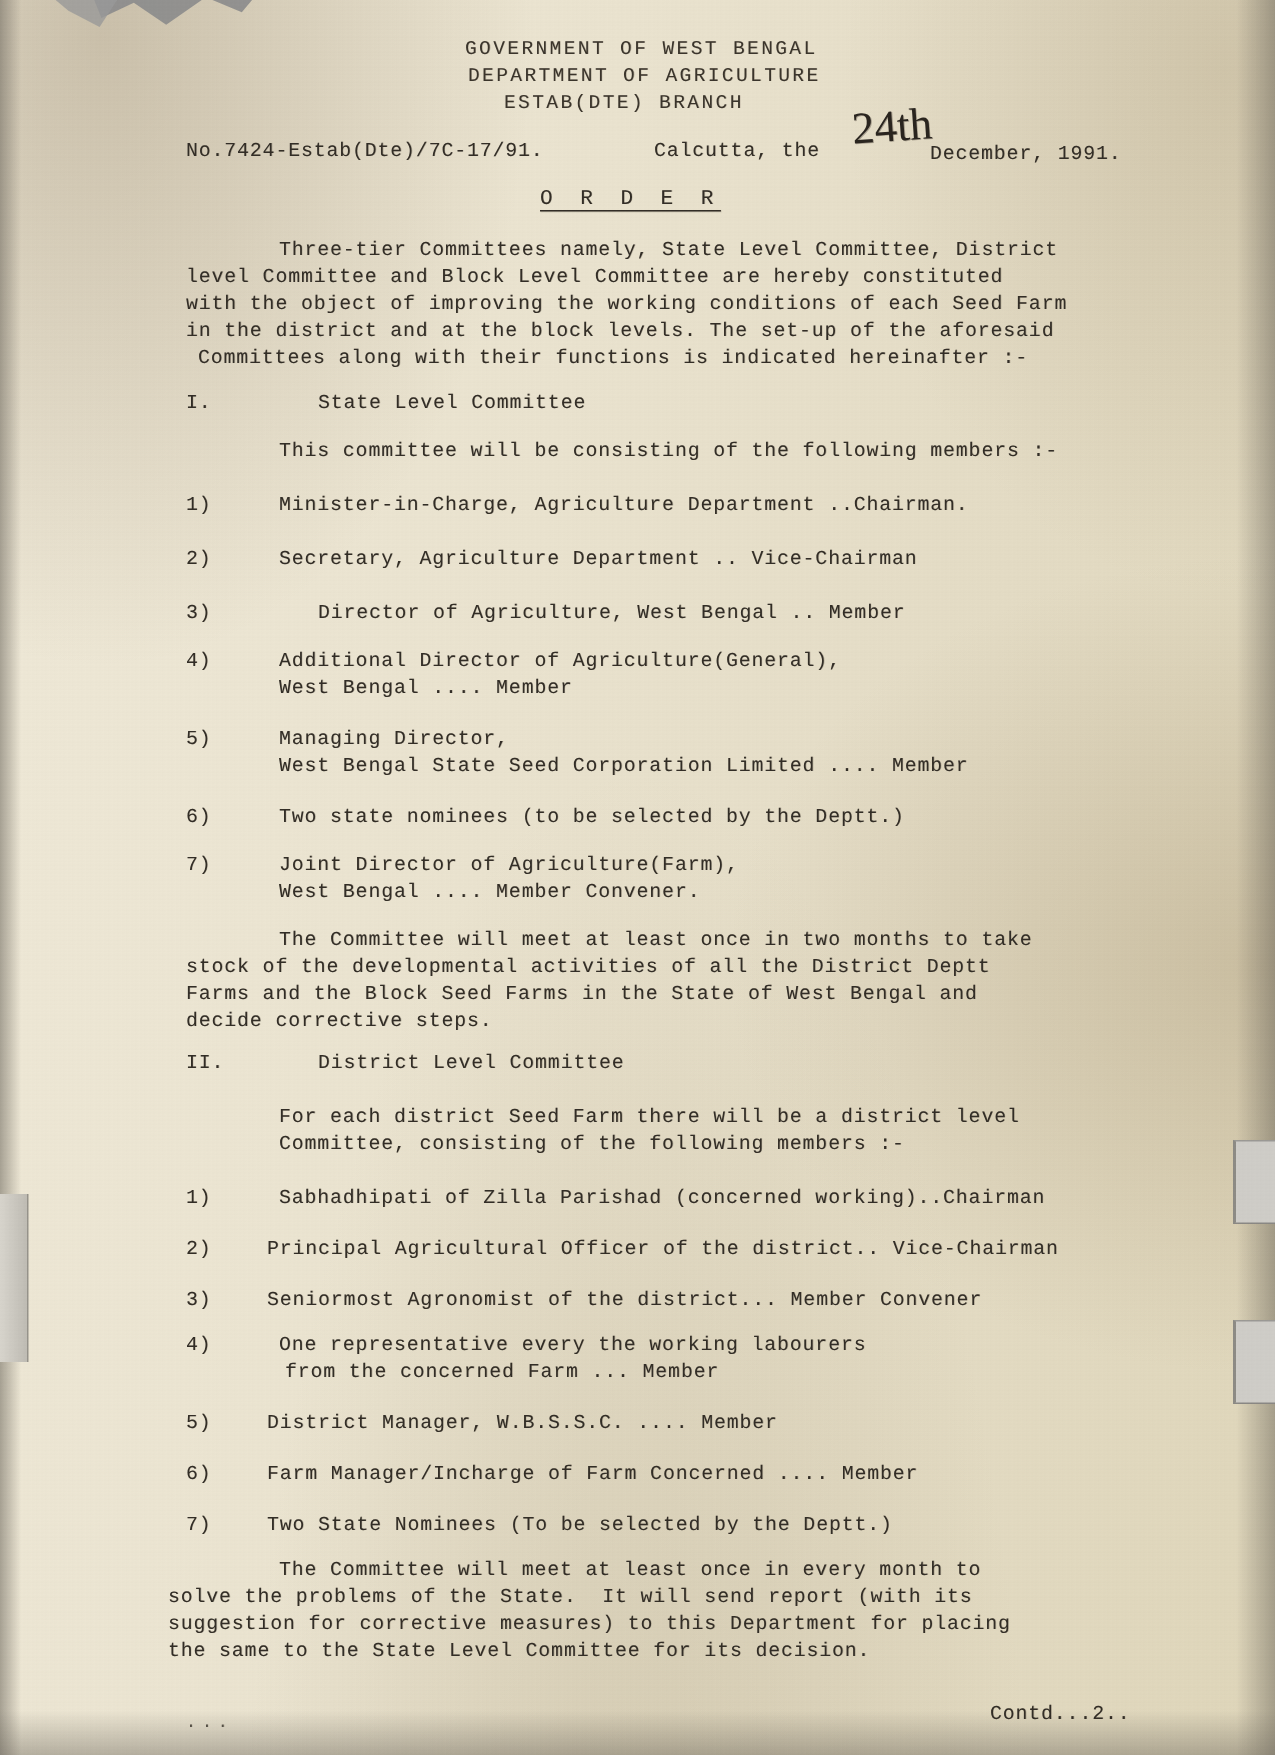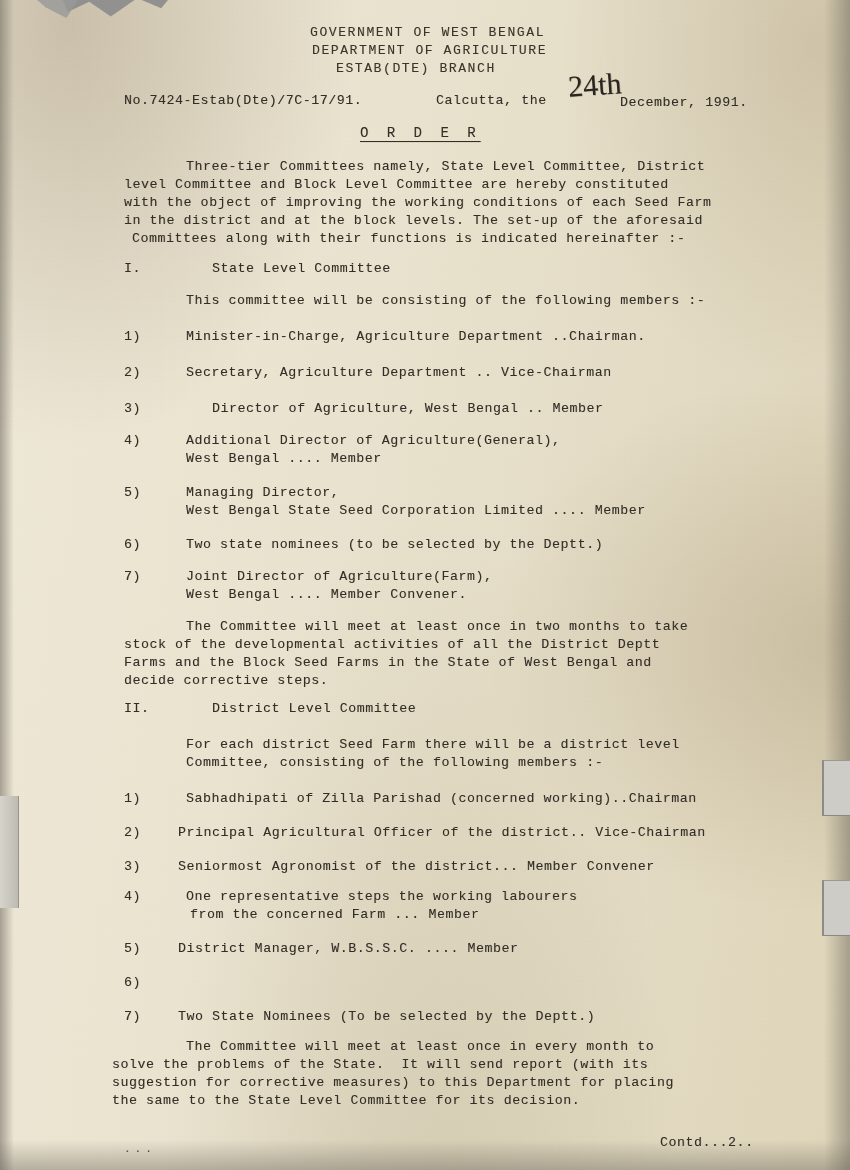--- a/index.html
+++ b/index.html
@@ -208,27 +208,28 @@
     <div class="t" style="left:124px; top:790px;">1)</div>
     <div class="t" style="left:186px; top:790px;">Sabhadhipati of Zilla Parishad (concerned working)..Chairman</div>
 
     <div class="t" style="left:124px; top:824px;">2)</div>
     <div class="t" style="left:178px; top:824px;">Principal Agricultural Officer of the district.. Vice-Chairman</div>
 
     <div class="t" style="left:124px; top:858px;">3)</div>
     <div class="t" style="left:178px; top:858px;">Seniormost Agronomist of the district... Member Convener</div>
 
     <div class="t" style="left:124px; top:888px;">4)</div>
-    <div class="t" style="left:186px; top:888px;">One representative steps the working labourers</div>
+    <div class="t" style="left:186px; top:888px;">One representative every the working labourers</div>
     <div class="t" style="left:190px; top:906px;">from the concerned Farm ... Member</div>
 
     <div class="t" style="left:124px; top:940px;">5)</div>
     <div class="t" style="left:178px; top:940px;">District Manager, W.B.S.S.C. .... Member</div>
 
     <div class="t" style="left:124px; top:974px;">6)</div>
+    <div class="t" style="left:178px; top:974px;">Farm Manager/Incharge of Farm Concerned .... Member</div>
 
     <div class="t" style="left:124px; top:1008px;">7)</div>
     <div class="t" style="left:178px; top:1008px;">Two State Nominees (To be selected by the Deptt.)</div>
 
     <div class="t" style="left:186px; top:1038px;">The Committee will meet at least once in every month to</div>
     <div class="t" style="left:112px; top:1056px;">solve the problems of the State.  It will send report (with its</div>
     <div class="t" style="left:112px; top:1074px;">suggestion for corrective measures) to this Department for placing</div>
     <div class="t" style="left:112px; top:1092px;">the same to the State Level Committee for its decision.</div>
 
     <div class="t" style="left:660px; top:1134px;">Contd...2..</div>

